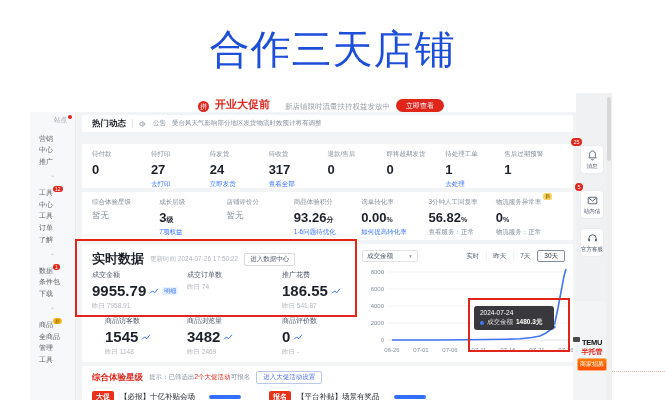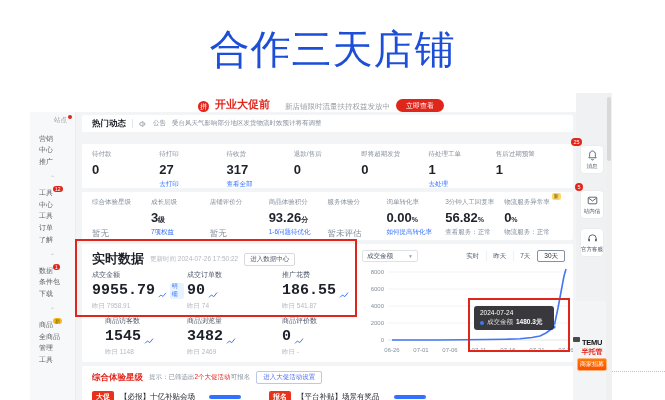--- a/index.html
+++ b/index.html
@@ -42,35 +42,35 @@
   .hn-sep { width:1px; height:9px; background:#e5e6eb; }
   .hn-tag { font-size:6.5px; color:#86909c; }
   .hn-text { font-size:6.5px; color:#86909c; }
 
   
   .stats { left:52px; width:491px; display:flex; padding:6px 10px 4px 10px; }
   .stats .col { flex:1 1 0; min-width:0; }
   .s-label { font-size:6.5px; color:#86909c; white-space:nowrap; position:relative; }
   .s-value { font-size:13px; font-weight:700; color:#1d2129; margin-top:3px; white-space:nowrap; }
   .s-value .unit { font-size:7px; font-weight:700; }
-  .s-value.muted { font-size:8.5px; font-weight:400; color:#86909c; margin-top:21px; }
+  .s-value.muted { font-size:8.5px; font-weight:400; color:#86909c; margin-top:3px; }
   .s-link { font-size:6.5px; color:#3370ff; margin-top:3px; white-space:nowrap; }
   .s-link.gray { color:#86909c; }
   .ytag { position:absolute; top:-5px; margin-left:2px; background:#ffd666; color:#6b4b00;
           font-size:5px; line-height:7px; padding:0 2px; border-radius:2px; }
 
   
   .bigcard { left:52px; top:151px; width:491px; height:118px; }
   .rt-head { position:absolute; left:10px; top:6px; display:flex; align-items:center; gap:6px; }
   .rt-title { font-size:13px; font-weight:700; color:#1d2129; }
   .rt-upd { font-size:6.5px; color:#b4b8bf; }
   .rt-btn { font-size:6.5px; color:#4e5969; border:1px solid #d8dade; border-radius:2px; padding:1px 5px; background:#fff; }
   .m-col { position:absolute; width:92px; }
   .m-label { font-size:7px; color:#4e5969; white-space:nowrap; }
-  .m-valrow { display:flex; align-items:flex-end; gap:3px; margin-top:2px;font-family:Liberation Mono, monospace; }
+  .m-valrow { display:flex; align-items:center; gap:3px; margin-top:2px; }
   .m-value { font-size:15px; font-weight:700; color:#1d2129; }
   .m-tag { font-size:6px; color:#3370ff; background:#e8f3ff; padding:0 2px; border-radius:2px; line-height:8px; }
   .m-yest { font-size:6.5px; color:#b4b8bf; margin-top:3px; }
   .trend { width:10px; height:8px; }
 
   
   .chart-select { position:absolute; left:280px; top:6px; width:56px; height:12px; border:1px solid #e0e1e5;
                   border-radius:2px; font-size:6.5px; color:#4e5969; display:flex; align-items:center;
                   justify-content:space-between; padding:0 4px; background:#fff; }
   .chart-select .chev { color:#9aa0a6; font-size:5px; }
@@ -198,20 +198,25 @@
         <div class="s-label">待付款</div>
         <div class="s-value">0</div>
         <div class="s-link"></div>
       </div>
       <div class="col">
         <div class="s-label">待打印</div>
         <div class="s-value">27</div>
         <div class="s-link">去打印</div>
       </div>
       <div class="col">
+        <div class="s-label">待发货</div>
+        <div class="s-value">24</div>
+        <div class="s-link">立即发货</div>
+      </div>
+      <div class="col">
         <div class="s-label">待收货</div>
         <div class="s-value">317</div>
         <div class="s-link">查看全部</div>
       </div>
       <div class="col">
         <div class="s-label">退款/售后</div>
         <div class="s-value">0</div>
         <div class="s-link"></div>
       </div>
       <div class="col">
@@ -244,25 +249,20 @@
       </div>
       <div class="col">
         <div class="s-label">店铺评价分</div>
         <div class="s-value muted">暂无</div>
         <div class="s-link"></div>
       </div>
       <div class="col">
         <div class="s-label">商品体验积分</div>
         <div class="s-value"><span>93.26</span><span class="unit">分</span></div>
         <div class="s-link">1-6问题待优化</div>
-      </div>
-      <div class="col">
-        <div class="s-label">服务体验分</div>
-        <div class="s-value muted">暂未评估</div>
-        <div class="s-link"></div>
       </div>
       <div class="col">
         <div class="s-label">询单转化率</div>
         <div class="s-value"><span>0.00</span><span class="unit">%</span></div>
         <div class="s-link">如何提高转化率</div>
       </div>
       <div class="col">
         <div class="s-label">3分钟人工回复率</div>
         <div class="s-value"><span>56.82</span><span class="unit">%</span></div>
         <div class="s-link gray">查看服务：正常</div>
@@ -290,26 +290,20 @@
           <span class="m-value">9955.79</span>
           <svg class="trend" viewBox="0 0 12 10">
               <polyline points="1,8 4,5 7,7 11,2" fill="none" stroke="#3370ff" stroke-width="1.2"></polyline>
             </svg>
           <span class="m-tag">明细</span>
         </div>
         <div class="m-yest">昨日 7958.91</div>
       </div>
       <div class="m-col" style="left:105px;top:26px;">
         <div class="m-label">成交订单数</div>
-        <div class="m-valrow">
-          <span class="m-value">90</span>
-          <svg class="trend" viewBox="0 0 12 10">
-              <polyline points="1,8 4,5 7,7 11,2" fill="none" stroke="#3370ff" stroke-width="1.2"></polyline>
-            </svg>
-        </div>
         <div class="m-yest">昨日 74</div>
       </div>
       <div class="m-col" style="left:200px;top:26px;">
         <div class="m-label">推广花费</div>
         <div class="m-valrow">
           <span class="m-value">186.55</span>
           <svg class="trend" viewBox="0 0 12 10">
               <polyline points="1,8 4,5 7,7 11,2" fill="none" stroke="#3370ff" stroke-width="1.2"></polyline>
             </svg>
         </div>

